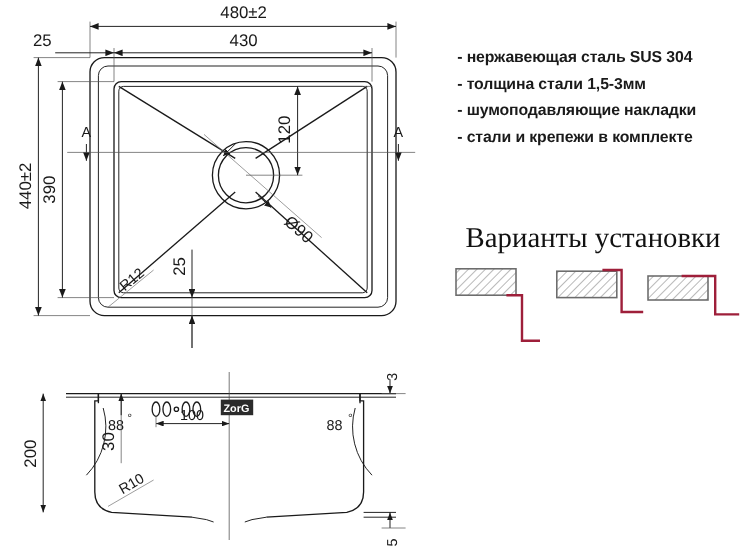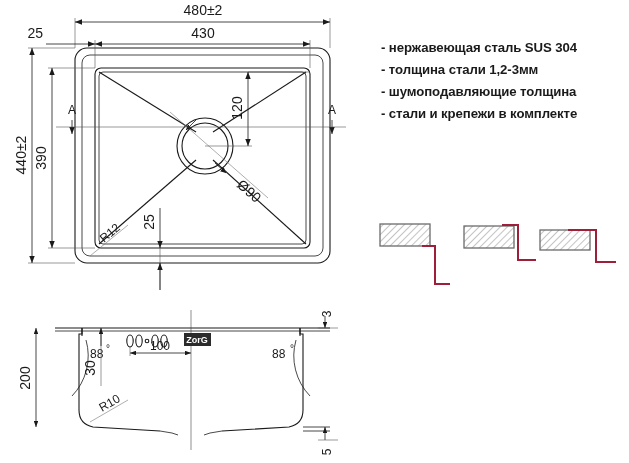--- a/index.html
+++ b/index.html
@@ -219,25 +219,26 @@
       <text class="dimtxt sm" x="331" y="14" text-anchor="middle" transform="rotate(-90 331 14)">3</text>
 
       <line class="dimline" x1="325" y1="140" x2="325" y2="127" marker-end="url(#ar2)"></line>
       <line class="ext" x1="318" y1="140" x2="338" y2="140"></line>
       <text class="dimtxt sm" x="331" y="152" text-anchor="middle" transform="rotate(-90 331 152)">5</text>
     </svg>
   </div>
 
   <div class="specs">
     <div class="line">- нержавеющая сталь SUS 304</div>
-    <div class="line">- толщина стали 1,2-3мм</div>
-    <div class="line">- шумоподавляющие толщина</div>
+    <div class="line">- толщина стали 1,5-3мм</div>
+    <div class="line">- шумоподавляющие накладки</div>
     <div class="line">- стали и крепежи в комплекте</div>
   </div>
 
+  <div class="variants-title">Варианты установки</div>
 
   <div class="variants">
 
     <div class="variant v1">
       <svg width="82" height="66" viewBox="0 0 82 66">
         <defs>
           <pattern id="h1" width="5" height="5" patternTransform="rotate(45)" patternUnits="userSpaceOnUse">
             <line x1="0" y1="0" x2="0" y2="5" stroke="#8a8a8a" stroke-width="1"></line>
           </pattern>
         </defs>

